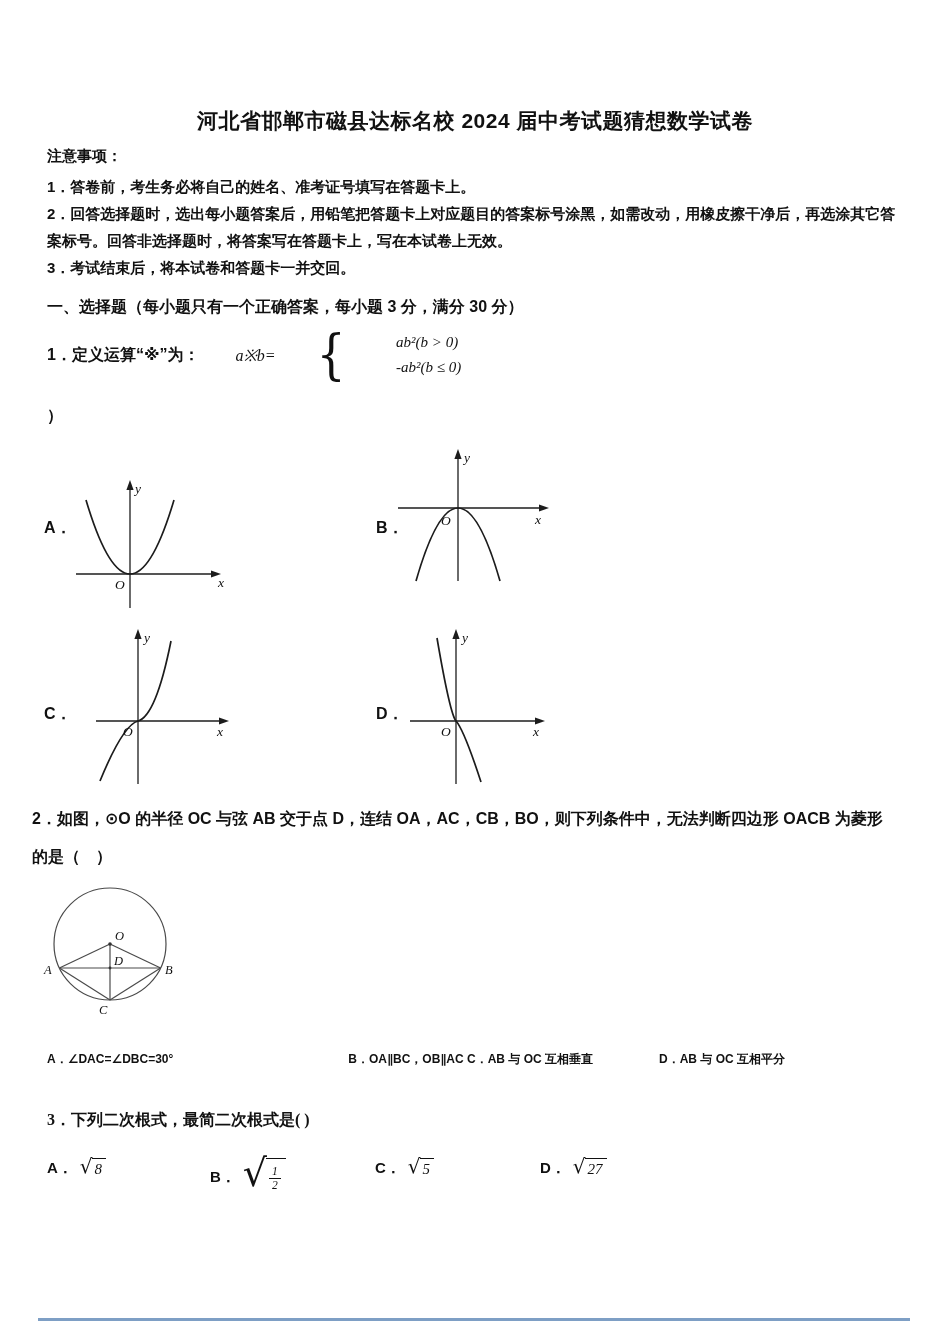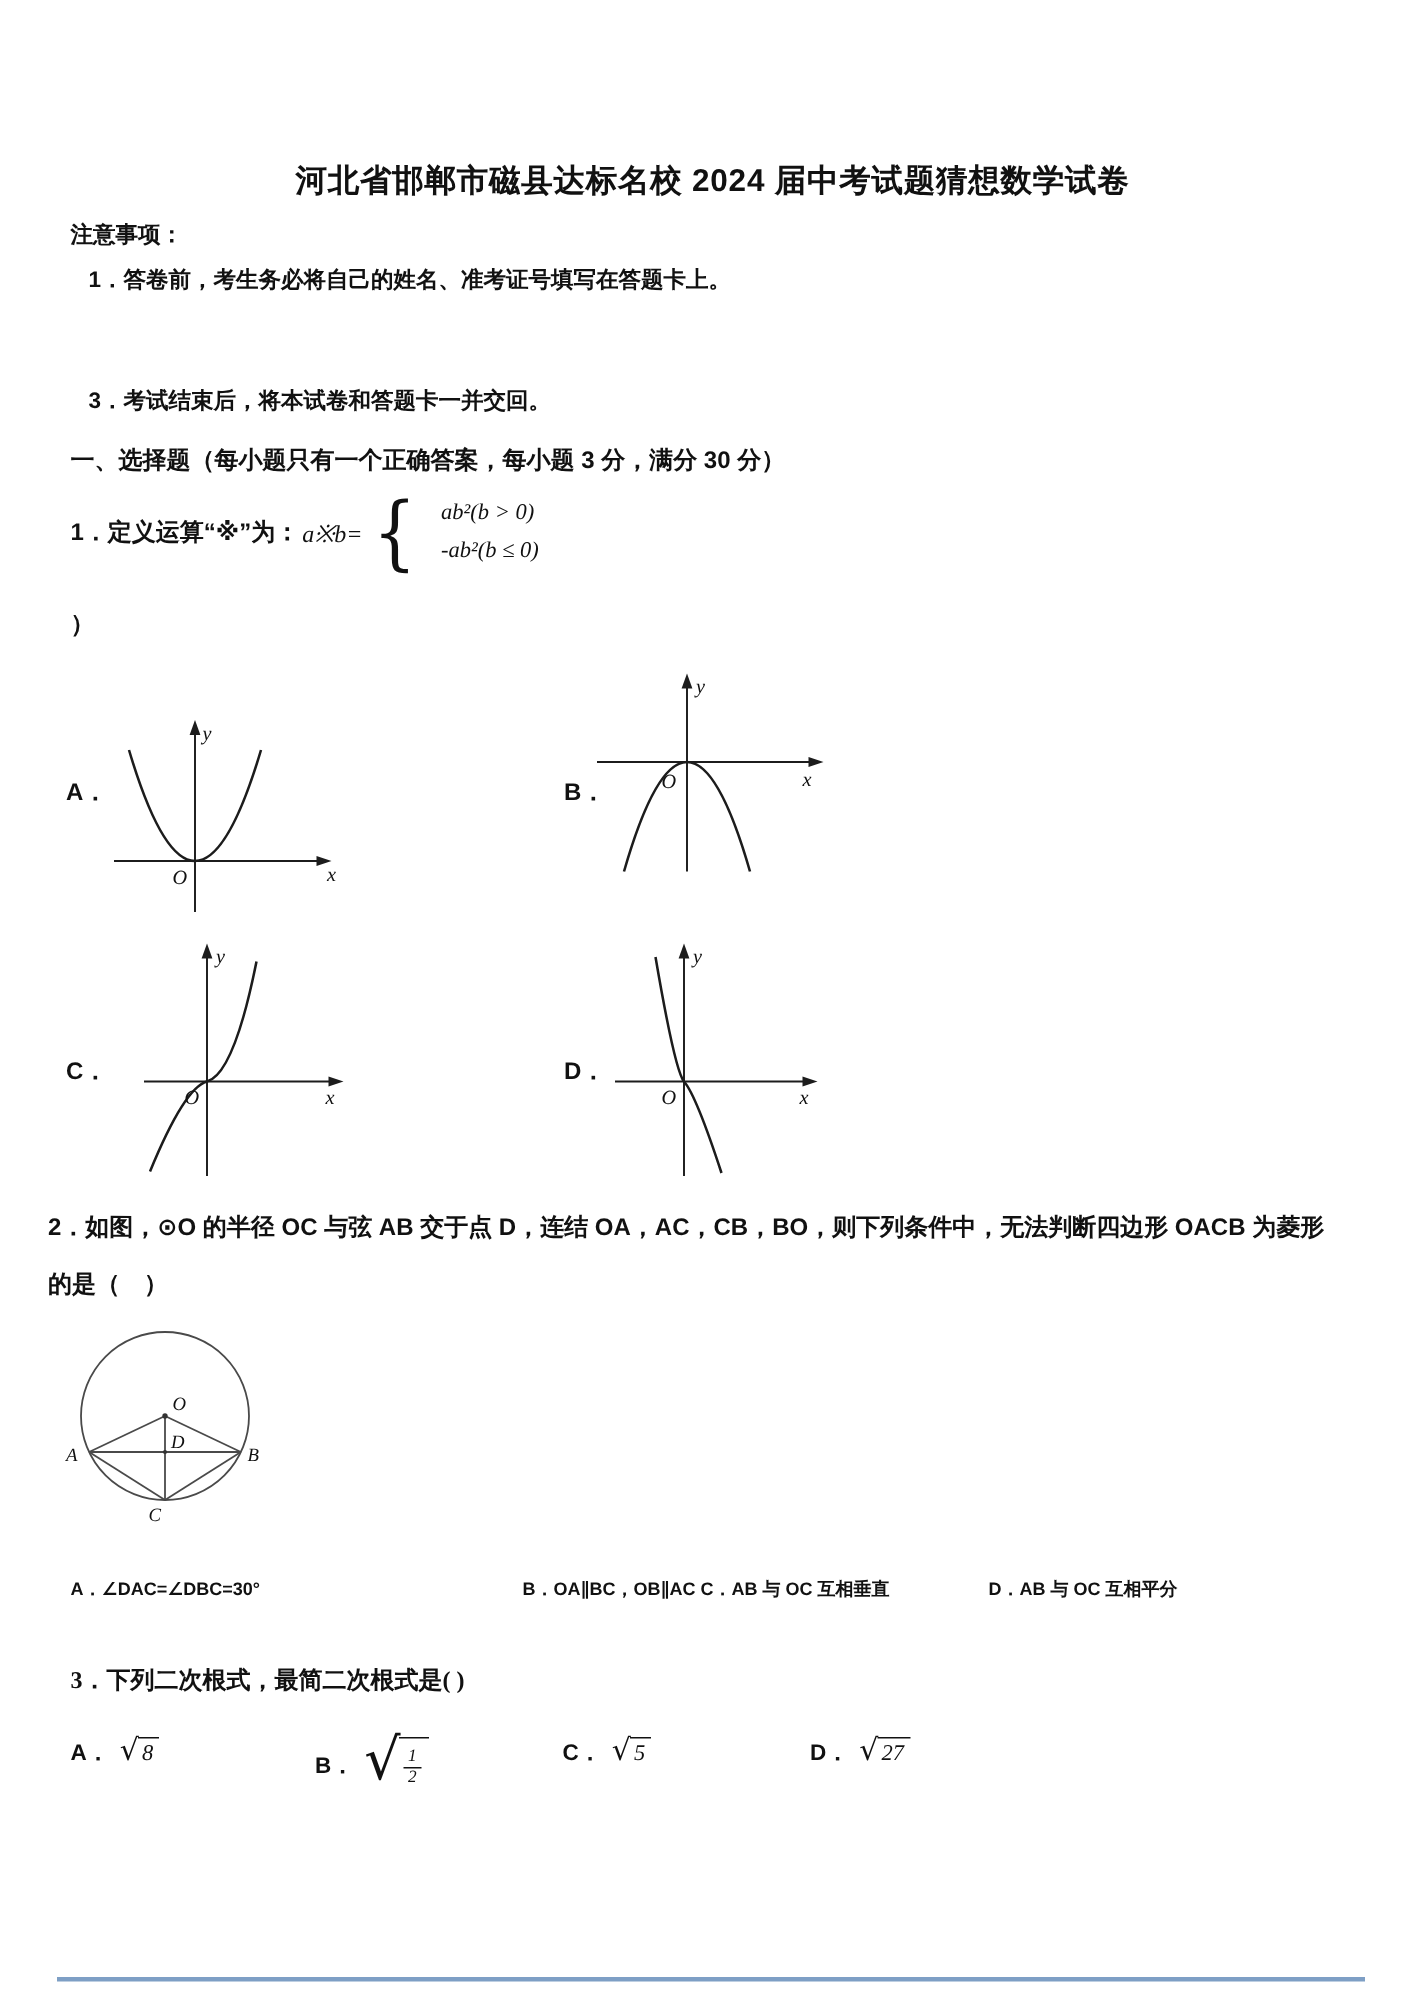--- a/index.html
+++ b/index.html
@@ -9,24 +9,24 @@
     font-family:"Liberation Sans","DejaVu Sans",sans-serif;
     overflow:hidden;
   }
   .abs{position:absolute;}
   .cn{font-size:15px;font-weight:600;line-height:27px;}
   .title{
     left:0;top:105px;width:100%;text-align:center;
     font-size:21px;font-weight:700;line-height:32px;letter-spacing:.5px;
   }
   .notes-heading{left:47px;top:147px;font-size:15px;font-weight:700;}
-  .note{left:47px;width:860px;margin-left:12px;}
+  .note{left:47px;width:860px;}
   .section-heading{left:47px;top:297px;font-size:16px;font-weight:700;}
   .math{font-family:"Liberation Serif","DejaVu Serif",serif;font-style:italic;font-weight:500;}
-  .q1row{left:47px;top:328px;display:flex;align-items:center;white-space:nowrap;font-size:16px;font-weight:600;}
+  .q1row{left:47px;top:328px;display:flex;align-items:center;white-space:nowrap;font-size:16px;font-weight:600;gap:34px;}
   .q1row .lead-cn{margin-right:2px;}
   .brace{
     font-family:"DejaVu Serif","Liberation Serif",serif;font-style:normal;
     font-size:54px;font-weight:300;line-height:1;margin:0 2px 0 4px;
     transform:scaleX(.85);display:inline-block;
   }
   .cases{display:flex;flex-direction:column;justify-content:center;font-size:15px;line-height:25px;font-weight:500;margin-left:12px;}
   .q1tail{margin-left:4px;}
   .close-paren{left:47px;top:406px;font-size:16px;font-weight:600;}
   .graph-label{font-size:16px;font-weight:700;}
@@ -55,20 +55,21 @@
 </style>
 </head>
 <body>
 
 <div class="page">
 
   <div class="abs title">河北省邯郸市磁县达标名校 2024 届中考试题猜想数学试卷</div>
 
   <div class="abs notes-heading">注意事项：</div>
   <div class="abs cn note" style="top:173px">1．答卷前，考生务必将自己的姓名、准考证号填写在答题卡上。</div>
+  <div class="abs cn note" style="top:200px">2．回答选择题时，选出每小题答案后，用铅笔把答题卡上对应题目的答案标号涂黑，如需改动，用橡皮擦干净后，再选涂其它答案标号。回答非选择题时，将答案写在答题卡上，写在本试卷上无效。</div>
   <div class="abs cn note" style="top:254px">3．考试结束后，将本试卷和答题卡一并交回。</div>
 
   <div class="abs section-heading">一、选择题（每小题只有一个正确答案，每小题 3 分，满分 30 分）</div>
 
   <div class="abs q1row">
     <span class="lead-cn">1．定义运算“※”为：</span>
     <span class="math">a※b=</span>
     <span class="brace">{</span>
     <span class="cases math">
       <span>ab²(b &gt; 0)</span>

